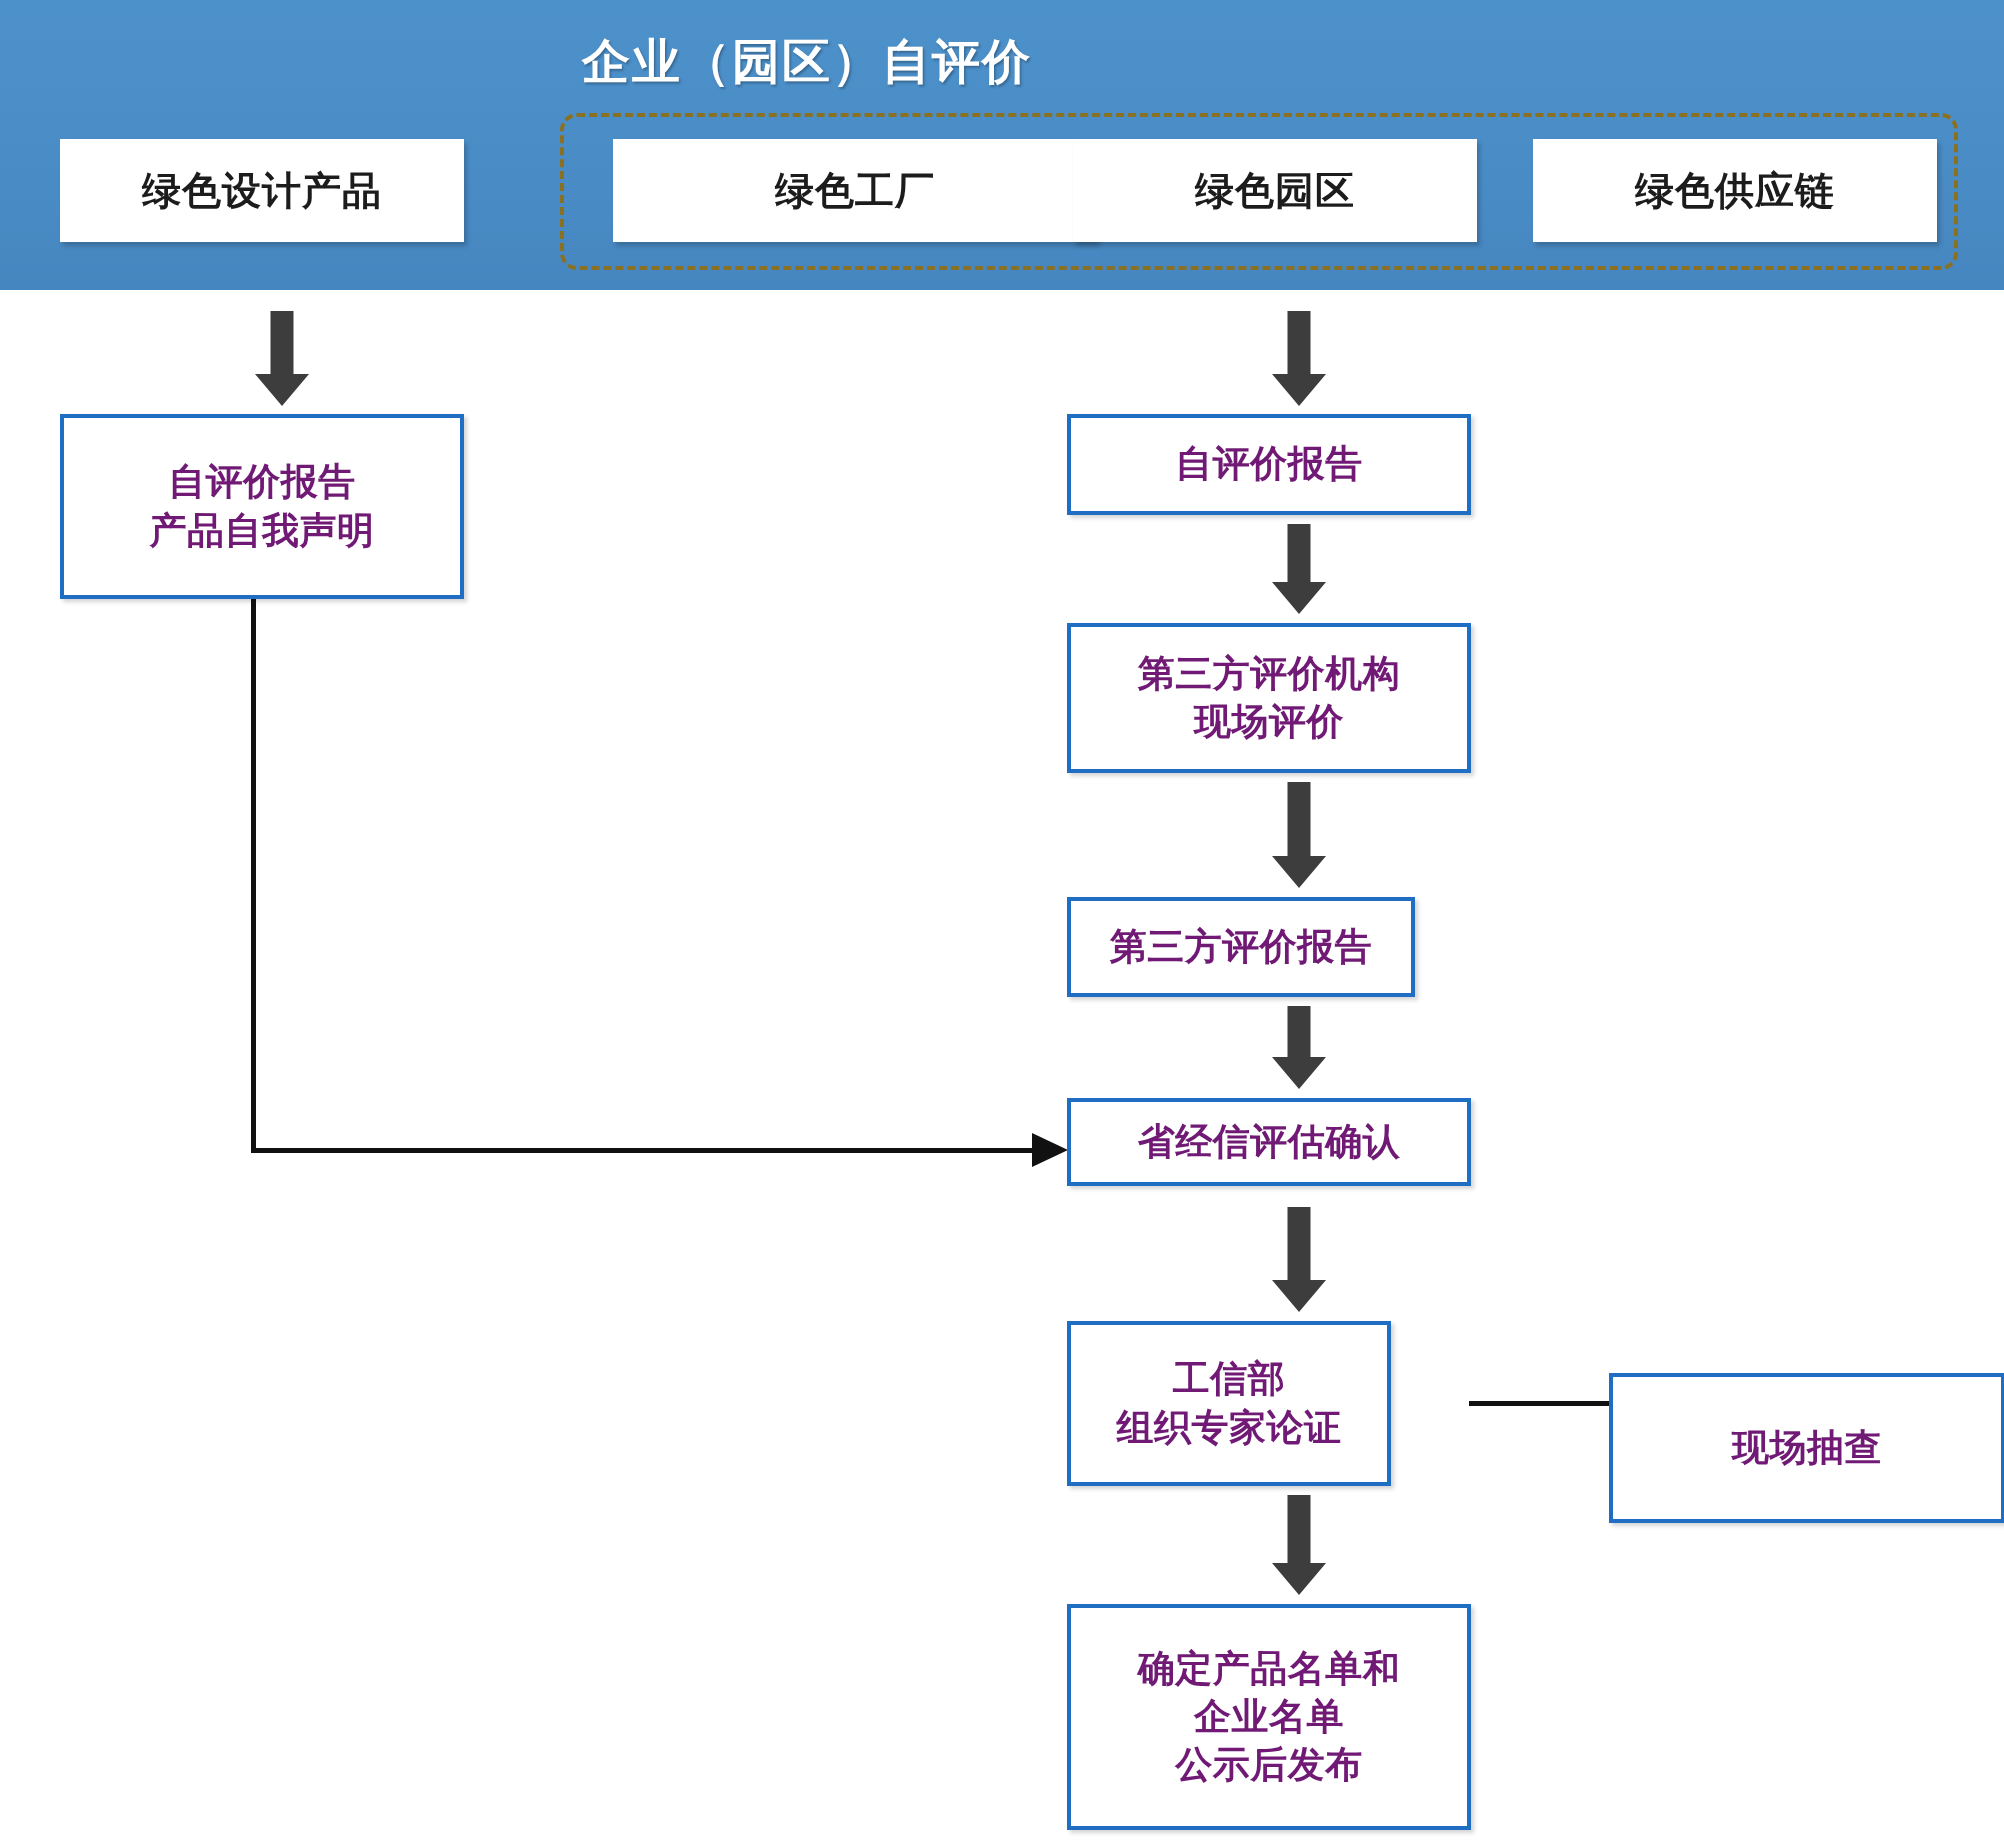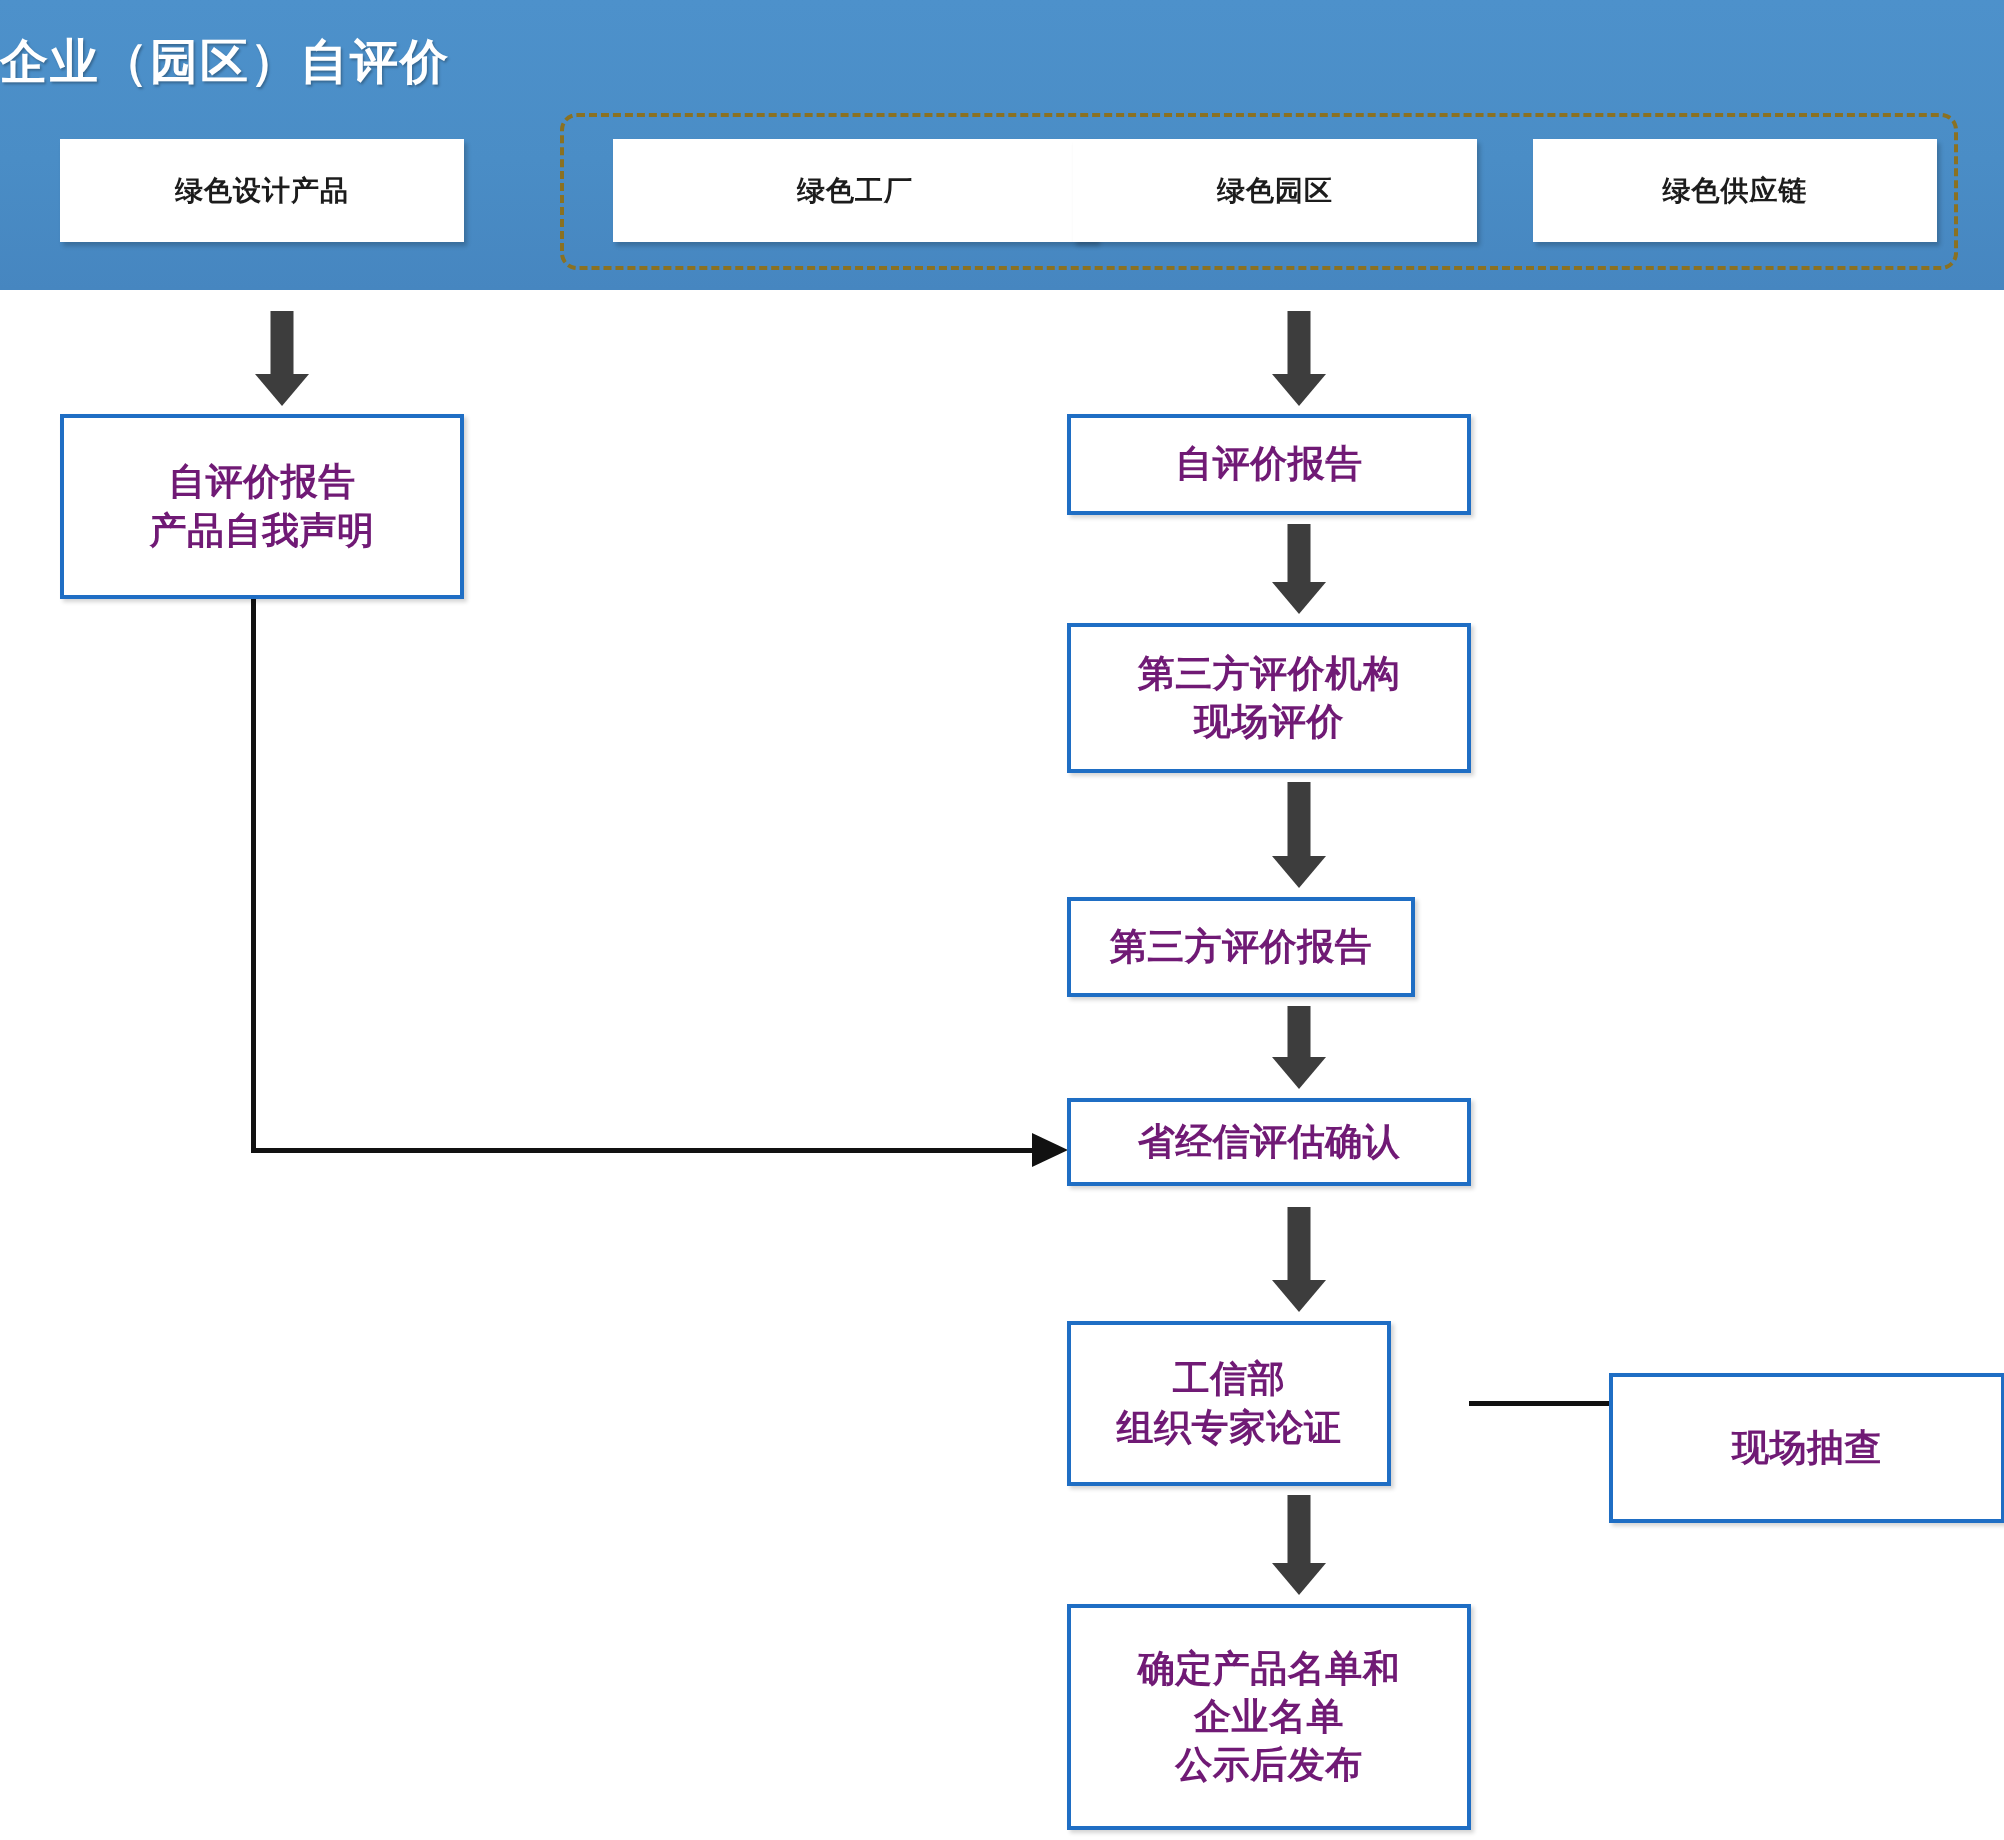--- a/index.html
+++ b/index.html
@@ -12,21 +12,21 @@
   }
 
   
   .header-band{
     position:absolute;left:0;top:0;width:2005px;height:290px;
     background:#4b8fc9;
     background-image:linear-gradient(180deg,#4d91cb 0%,#4a8dc6 55%,#4686c0 100%);
   }
   .header-title{
     position:absolute;left:0;top:30px;width:1614px;
-    text-align:left;
+    text-align:center;
     color:#ffffff;
     font-size:48px;font-weight:bold;
     letter-spacing:2px;
     text-shadow:1.5px 2px 2.5px rgba(0,0,0,0.28);
     white-space:nowrap;
   }
 
   
   .dashed-group{
     position:absolute;
@@ -36,21 +36,21 @@
     box-sizing:border-box;
   }
 
   
   .hcard{
     position:absolute;
     background:#ffffff;
     box-shadow:3px 3.5px 4.5px rgba(0,0,0,0.20);
     display:flex;align-items:center;justify-content:center;
     color:#1c1c1c;
-    font-size:28px;font-weight:bold;
+    font-size:39px;font-weight:bold;
     letter-spacing:1px;
     white-space:nowrap;
     box-sizing:border-box;
   }
   .hcard.c1{left:60px;top:139px;width:404px;height:103px;}
   .hcard.c2{left:613px;top:139px;width:484px;height:103px;}
   .hcard.c3{left:1073px;top:139px;width:404px;height:103px;}
   .hcard.c4{left:1533px;top:139px;width:404px;height:103px;}
 
   

